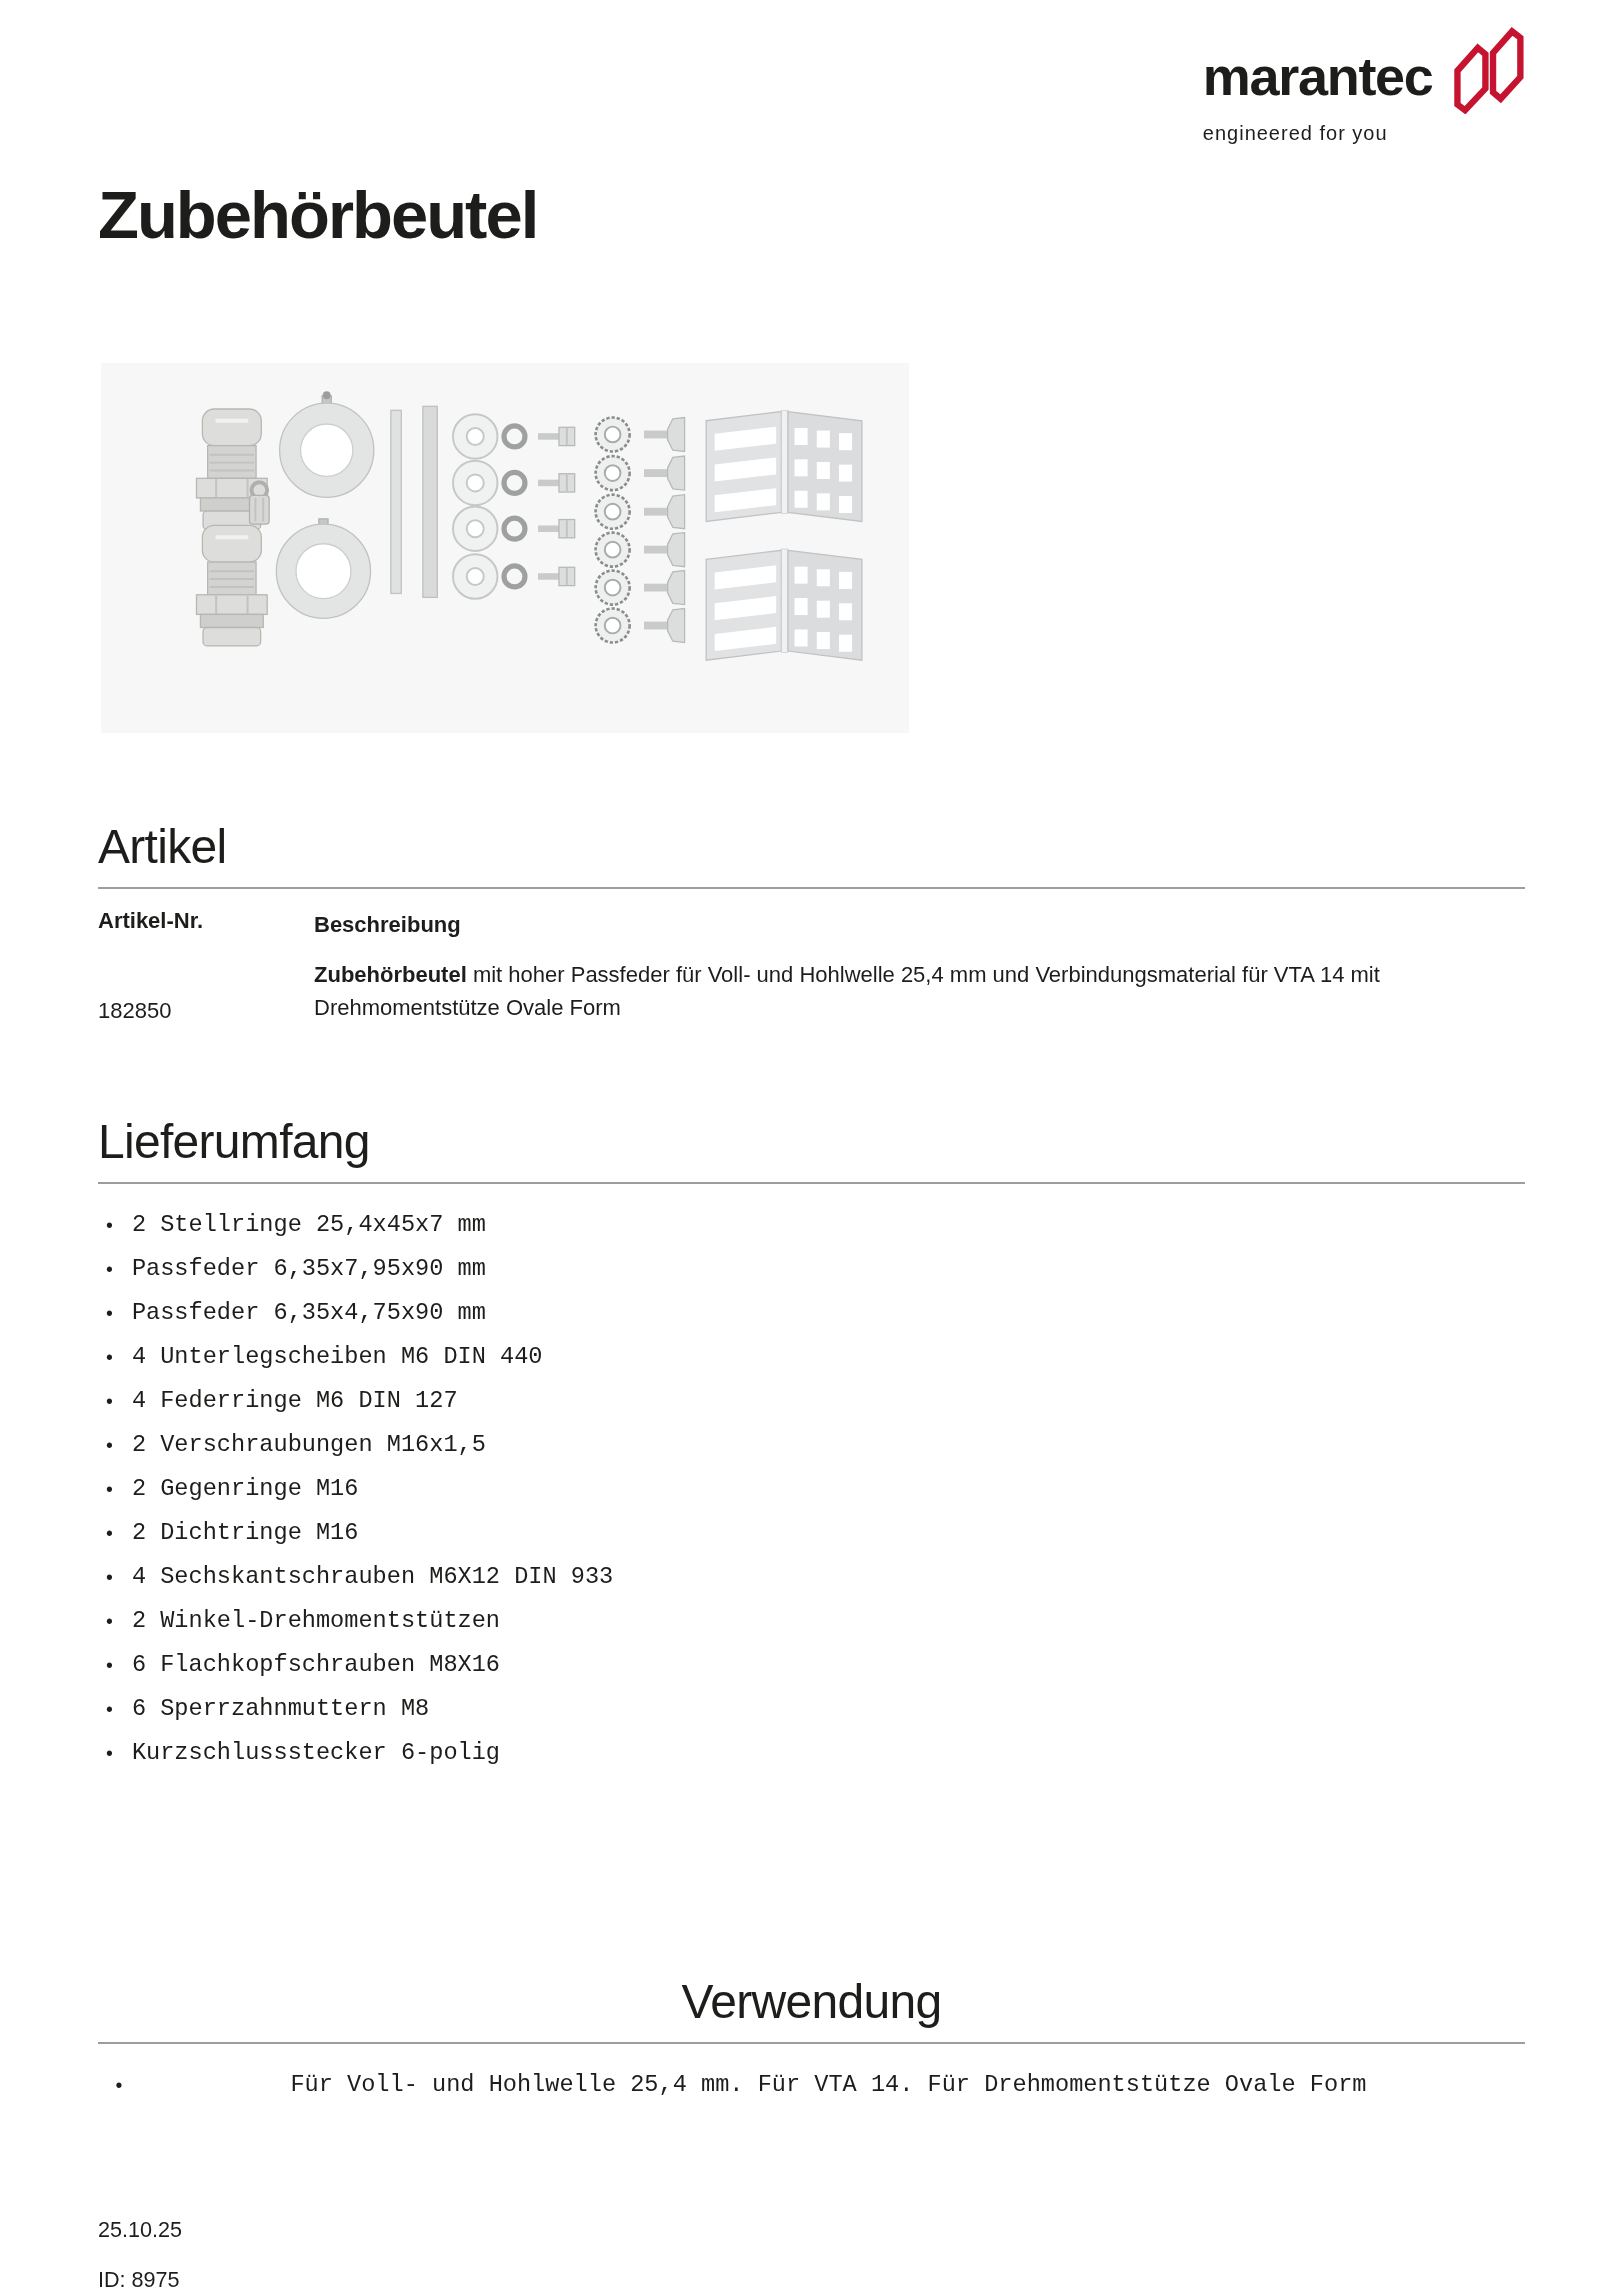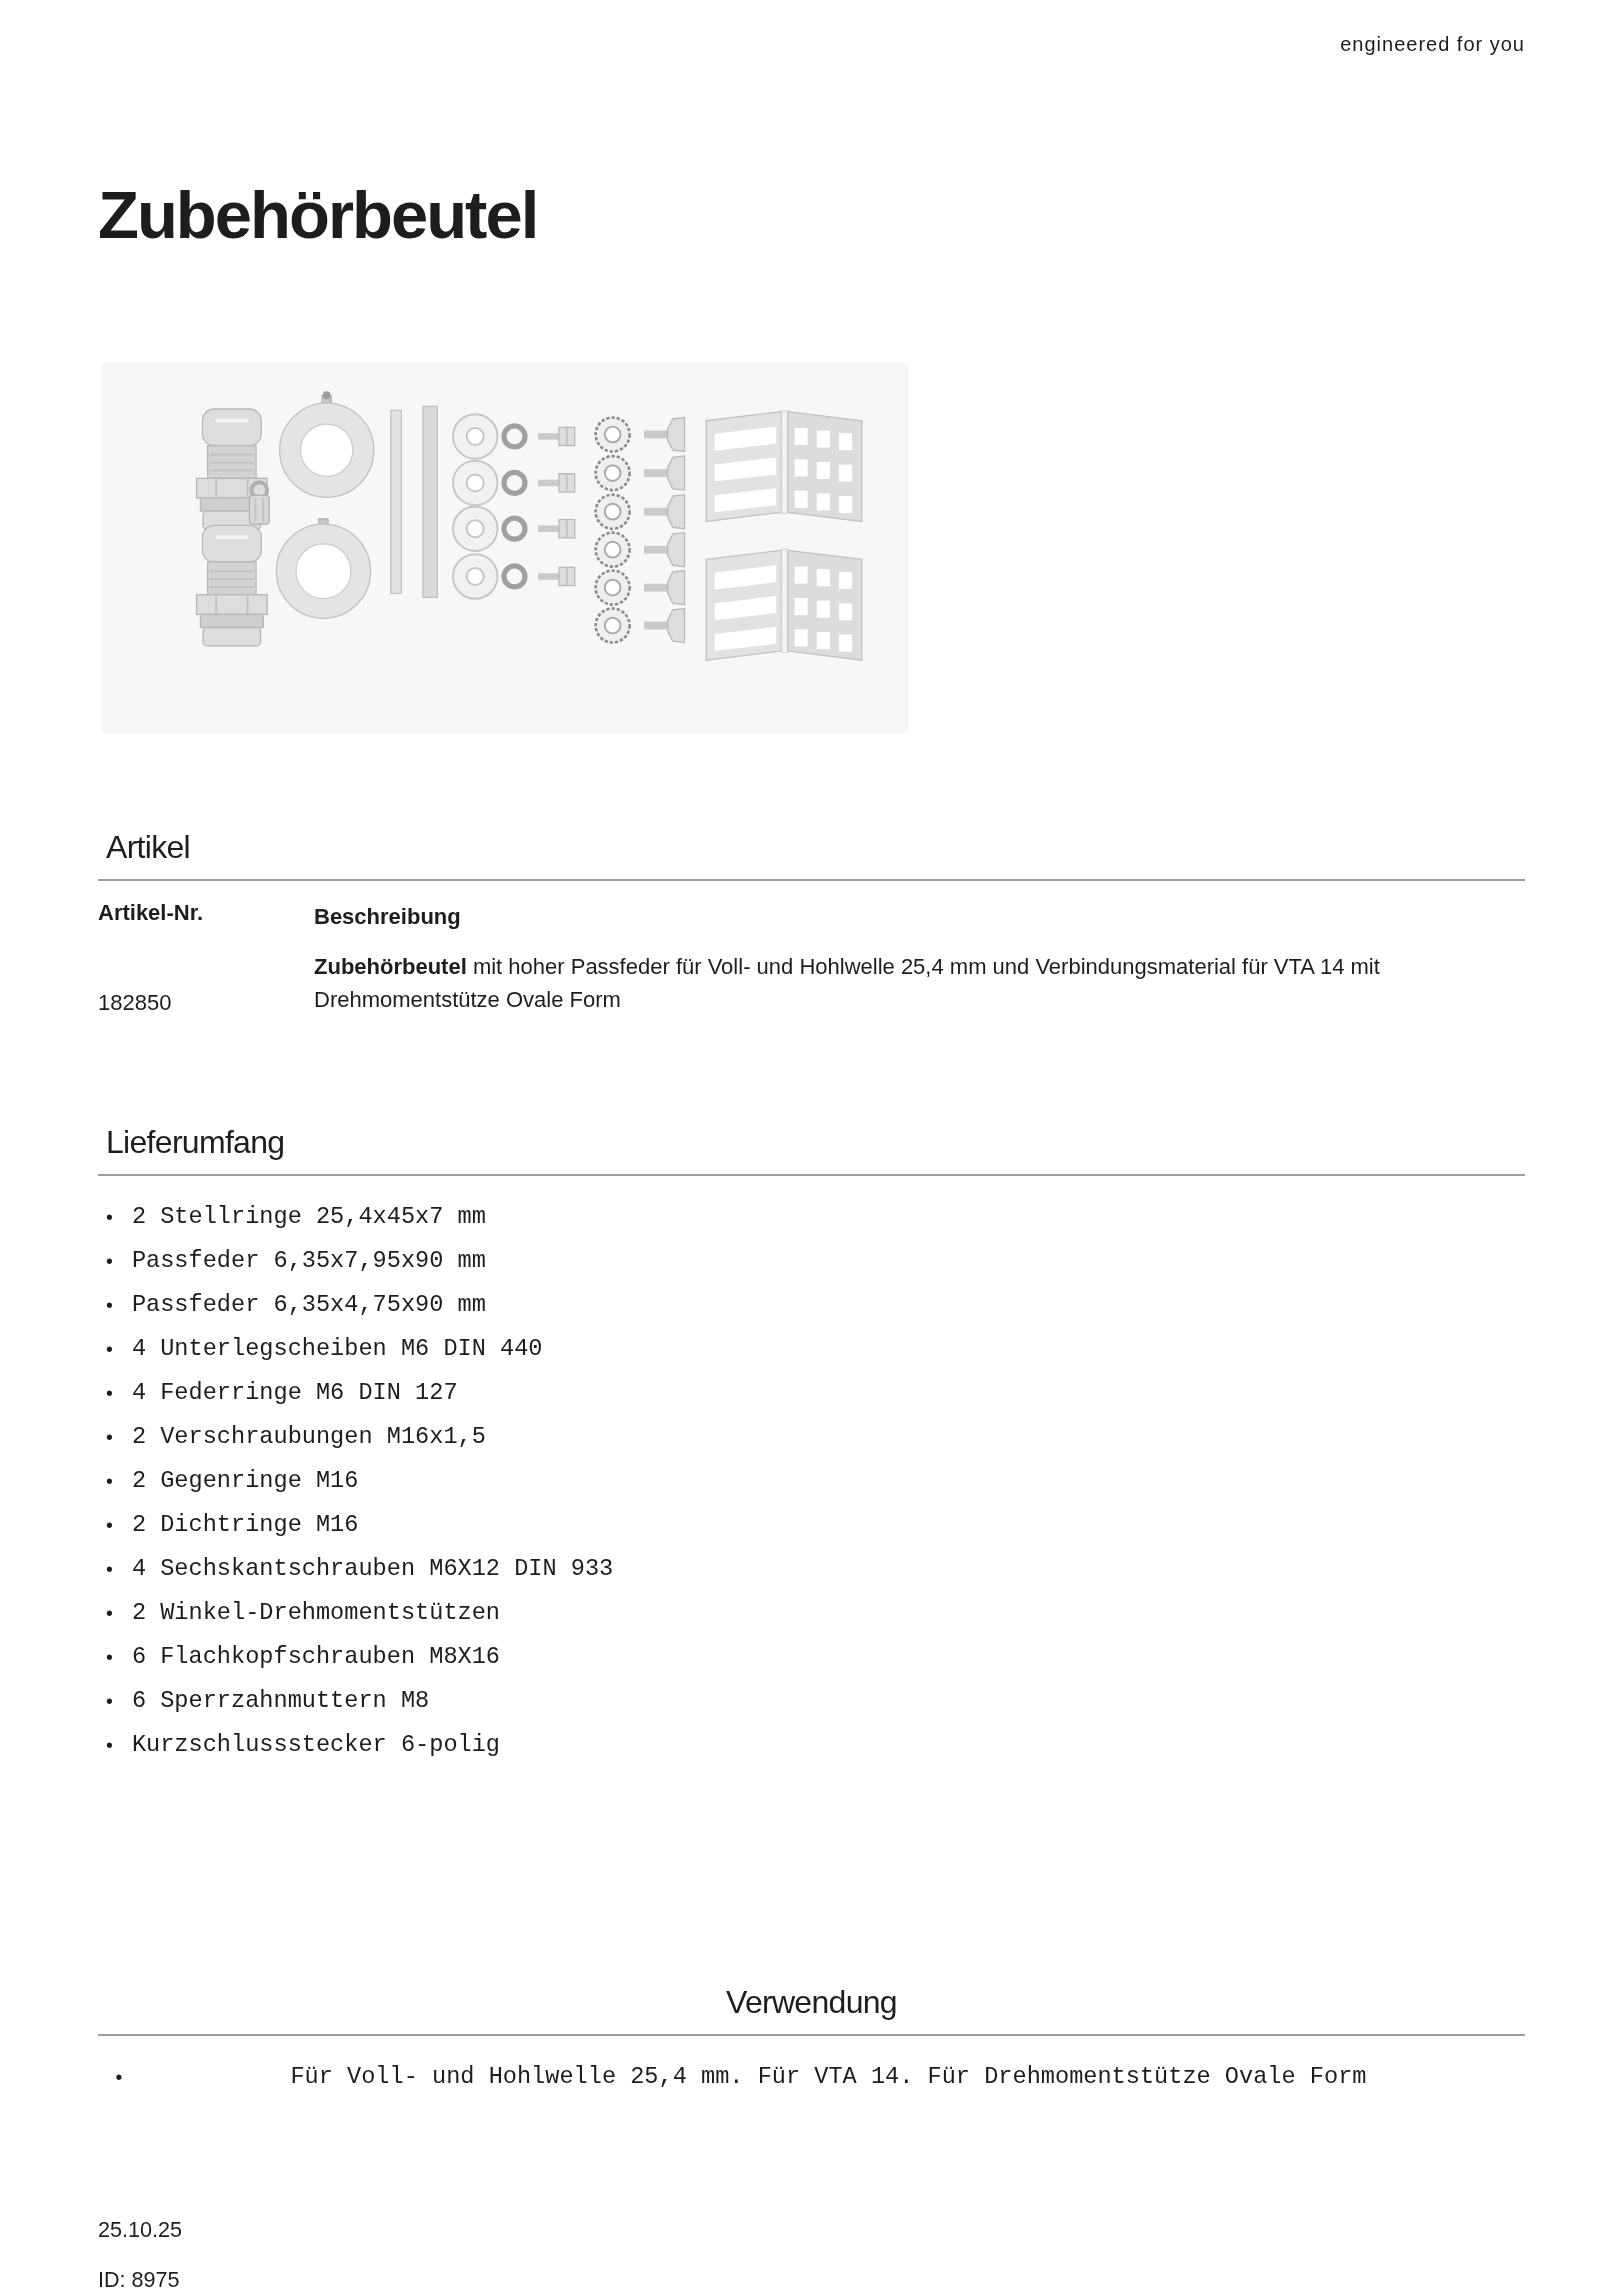--- a/index.html
+++ b/index.html
@@ -32,21 +32,21 @@
     background:#f7f7f7;
   }
   .product-image svg { display:block; width:100%; height:100%; }
 
   
   .section { position:absolute; left:98px; right:98px; }
   #artikel      { top:823px; }
   #lieferumfang { top:1118px; }
   #verwendung   { top:1978px;text-align:center; }
 
-  .section-heading { margin:8px; font-size:32px; font-weight:400; letter-spacing:-0.7px; line-height:1; }
+  .section-heading { margin:0; font-size:48px; font-weight:400; letter-spacing:-0.7px; line-height:1; }
   .rule { border:none; border-top:2px solid #9d9d9c; margin:15.7px 0 0 0; }
 
   
   .table-header { display:flex; margin-top:19.6px; font-size:22px; font-weight:700; line-height:1.2; }
   .table-row    { display:flex; margin-top:17px; font-size:22px; align-items:flex-end; }
   .col-nr   { width:216px; flex:none; }
   .col-desc { max-width:1152px; line-height:33px; }
   .desc-bold { font-weight:700; }
 
   
@@ -65,20 +65,29 @@
   .footer .f-left   { width:262px; text-align:left; }
   .footer .f-center { flex:1; text-align:center;margin-top:24px; }
   .footer .f-right  { width:262px; text-align:right; }
 </style>
 </head>
 <body>
 
 <div class="page">
 
   <div class="logo-block">
+    <div class="logo-row">
+      <div class="logo-text">marantec</div>
+      <div class="logo-icon">
+        <svg viewBox="0 0 125 140" xmlns="http://www.w3.org/2000/svg">
+          <path d="M18,125 L18,72 L50,36 L62,46 L62,100 L30,134 Z" fill="none" stroke="var(--accent,#C51330)" stroke-width="10" stroke-linejoin="miter"></path>
+          <path d="M74,106 L74,44 L104,10 L117,20 L117,82 L86,116 Z" fill="none" stroke="var(--accent,#C51330)" stroke-width="10" stroke-linejoin="miter"></path>
+        </svg>
+      </div>
+    </div>
     <div class="tagline">engineered for you</div>
   </div>
 
   <h1 class="doc-title">Zubehörbeutel</h1>
 
   <div class="product-image">
     <svg viewBox="0 0 1235 565" xmlns="http://www.w3.org/2000/svg">
 
       <g transform="translate(0,70)">
         <rect x="155" y="0" width="90" height="56" rx="18" fill="#dddddb" stroke="#b7b7b4" stroke-width="2"></rect>

